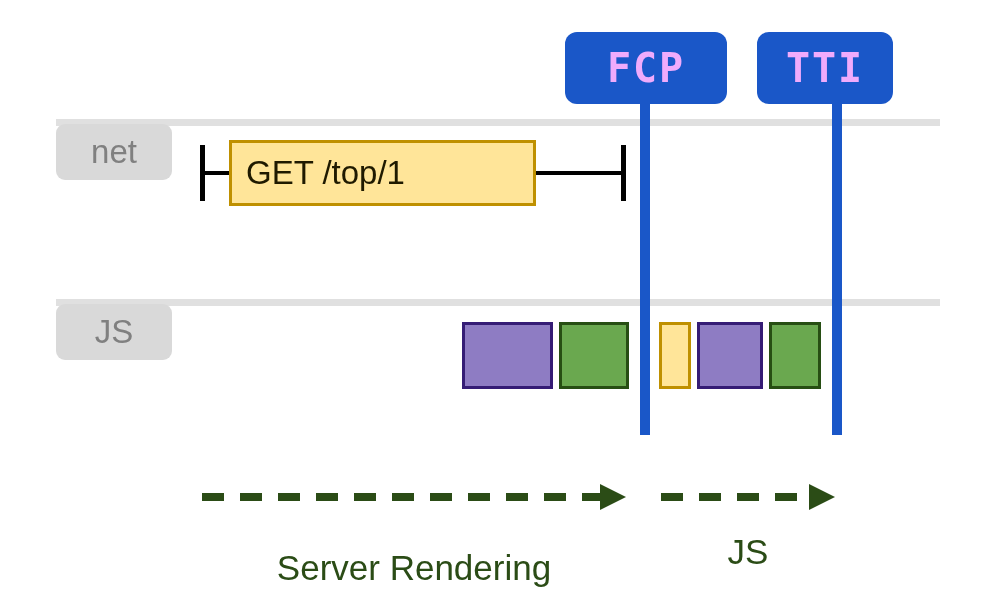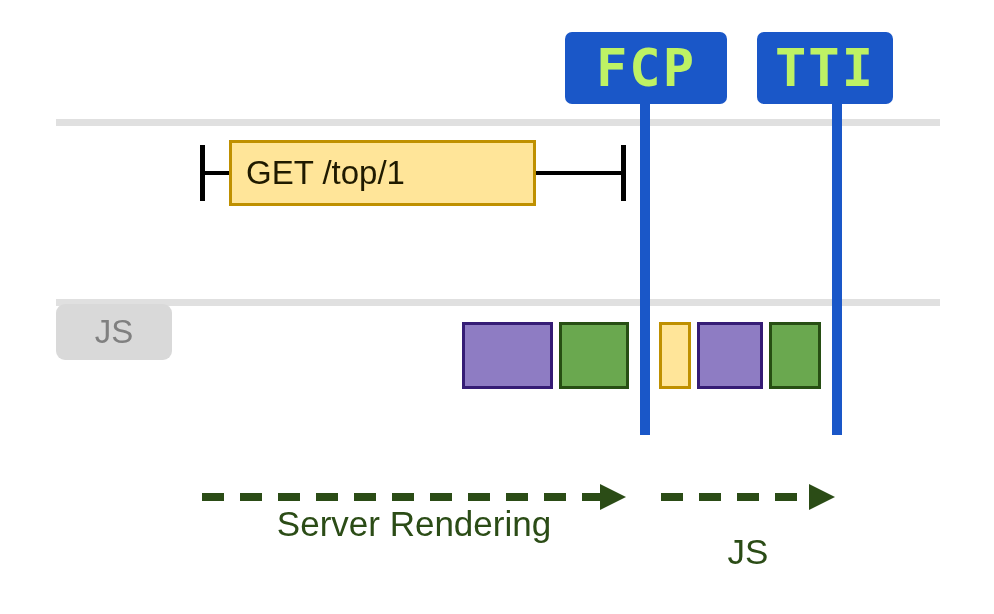--- a/index.html
+++ b/index.html
@@ -15,25 +15,25 @@
     width: 994px;
     height: 614px;
     background: #ffffff;
     overflow: hidden;
   }
 
   
   .marker-pill {
     position: absolute;
     background: #1a57c8;
-    border-radius: 7px;
-    color: #bef264;
+    border-radius: 12px;
+    color: #f0abfc;
     font-family: "DejaVu Sans Mono", "Liberation Mono", monospace;
     font-weight: bold;
-    font-size: 52px;
+    font-size: 40px;
     letter-spacing: 2px;
     display: flex;
     align-items: center;
     justify-content: center;
     box-sizing: border-box;
     z-index: 6;
   }
   .marker-line {
     position: absolute;
     width: 10px;
@@ -142,20 +142,23 @@
   <div class="marker-pill" style="left:565px; top:32px; width:162px; height:72px;">
     <span>FCP</span>
   </div>
 
   <div class="marker-line" style="left:832px; top:32px; height:403px;"></div>
   <div class="marker-pill" style="left:757px; top:32px; width:136px; height:72px;">
     <span>TTI</span>
   </div>
 
   <div class="lane-baseline" style="left:56px; top:119px; width:884px;"></div>
+  <div class="lane-chip" style="left:56px; top:124px; width:116px; height:56px;">
+    <span>net</span>
+  </div>
 
   <div class="whisker-tick" style="left:200px; top:145px; height:56px;"></div>
   <div class="whisker-line" style="left:200px; top:171px; width:31px;"></div>
   <div class="whisker-line" style="left:535px; top:171px; width:90px;"></div>
   <div class="whisker-tick" style="left:621px; top:145px; height:56px;"></div>
 
   <div class="req-bar" style="left:229px; top:140px; width:307px; height:66px;">
     <span class="req-bar-label">GET /top/1</span>
   </div>
 
@@ -167,21 +170,21 @@
   <div class="task-block task-purple" style="left:462px; top:322px; width:91px; height:67px;"></div>
   <div class="task-block task-green" style="left:559px; top:322px; width:70px; height:67px;"></div>
   <div class="task-block task-yellow" style="left:659px; top:322px; width:32px; height:67px;"></div>
   <div class="task-block task-purple" style="left:697px; top:322px; width:66px; height:67px;"></div>
   <div class="task-block task-green" style="left:769px; top:322px; width:52px; height:67px;"></div>
 
   <div class="phase-arrow" style="left:202px; top:484px; width:424px;">
     <div class="phase-dash" style="width:398px;"></div>
     <div class="phase-head" style="left:398px;"></div>
   </div>
-  <div class="phase-label" style="left:182px; top:504px; width:464px;">Server Rendering</div>
+  <div class="phase-label" style="left:182px; top:548px; width:464px;">Server Rendering</div>
 
   <div class="phase-arrow" style="left:661px; top:484px; width:174px;">
     <div class="phase-dash" style="width:148px;"></div>
     <div class="phase-head" style="left:148px;"></div>
   </div>
   <div class="phase-label" style="left:661px; top:532px; width:174px;">JS</div>
 
 </div>
 
 </body></html>

